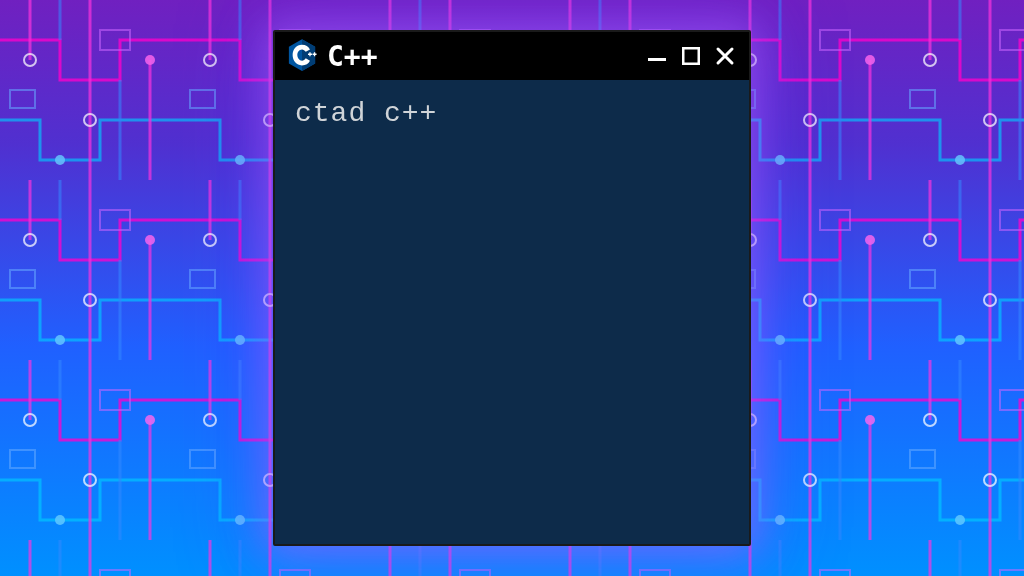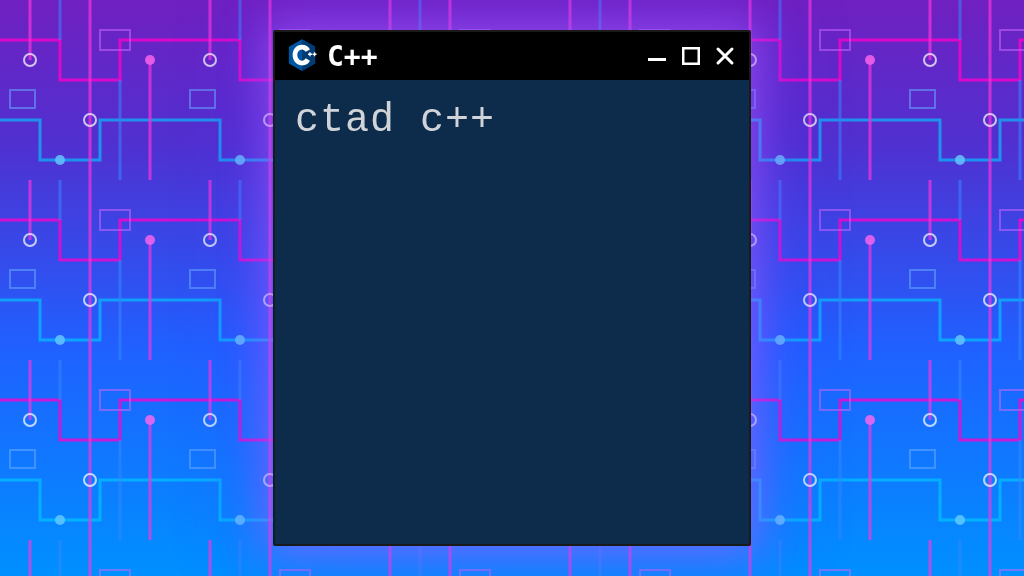--- a/index.html
+++ b/index.html
@@ -78,21 +78,21 @@
       align-items: flex-start;
       padding-top: 6px;
     }
     .content {
       background: #0d2b4a;
       height: calc(100% - 48px);
       padding: 18px 20px;
     }
     .terminal-text {
       color: #d0d4d8;
-      font-size: 40px;
+      font-size: 28px;
       font-family: 'Consolas', 'Courier New', monospace;
       font-weight: 300;
       letter-spacing: 1px;
     }
   </style>
 </head>
 <body>
 
 <div class="circuit-bg">
   <svg viewBox="0 0 1024 576" preserveAspectRatio="none">

